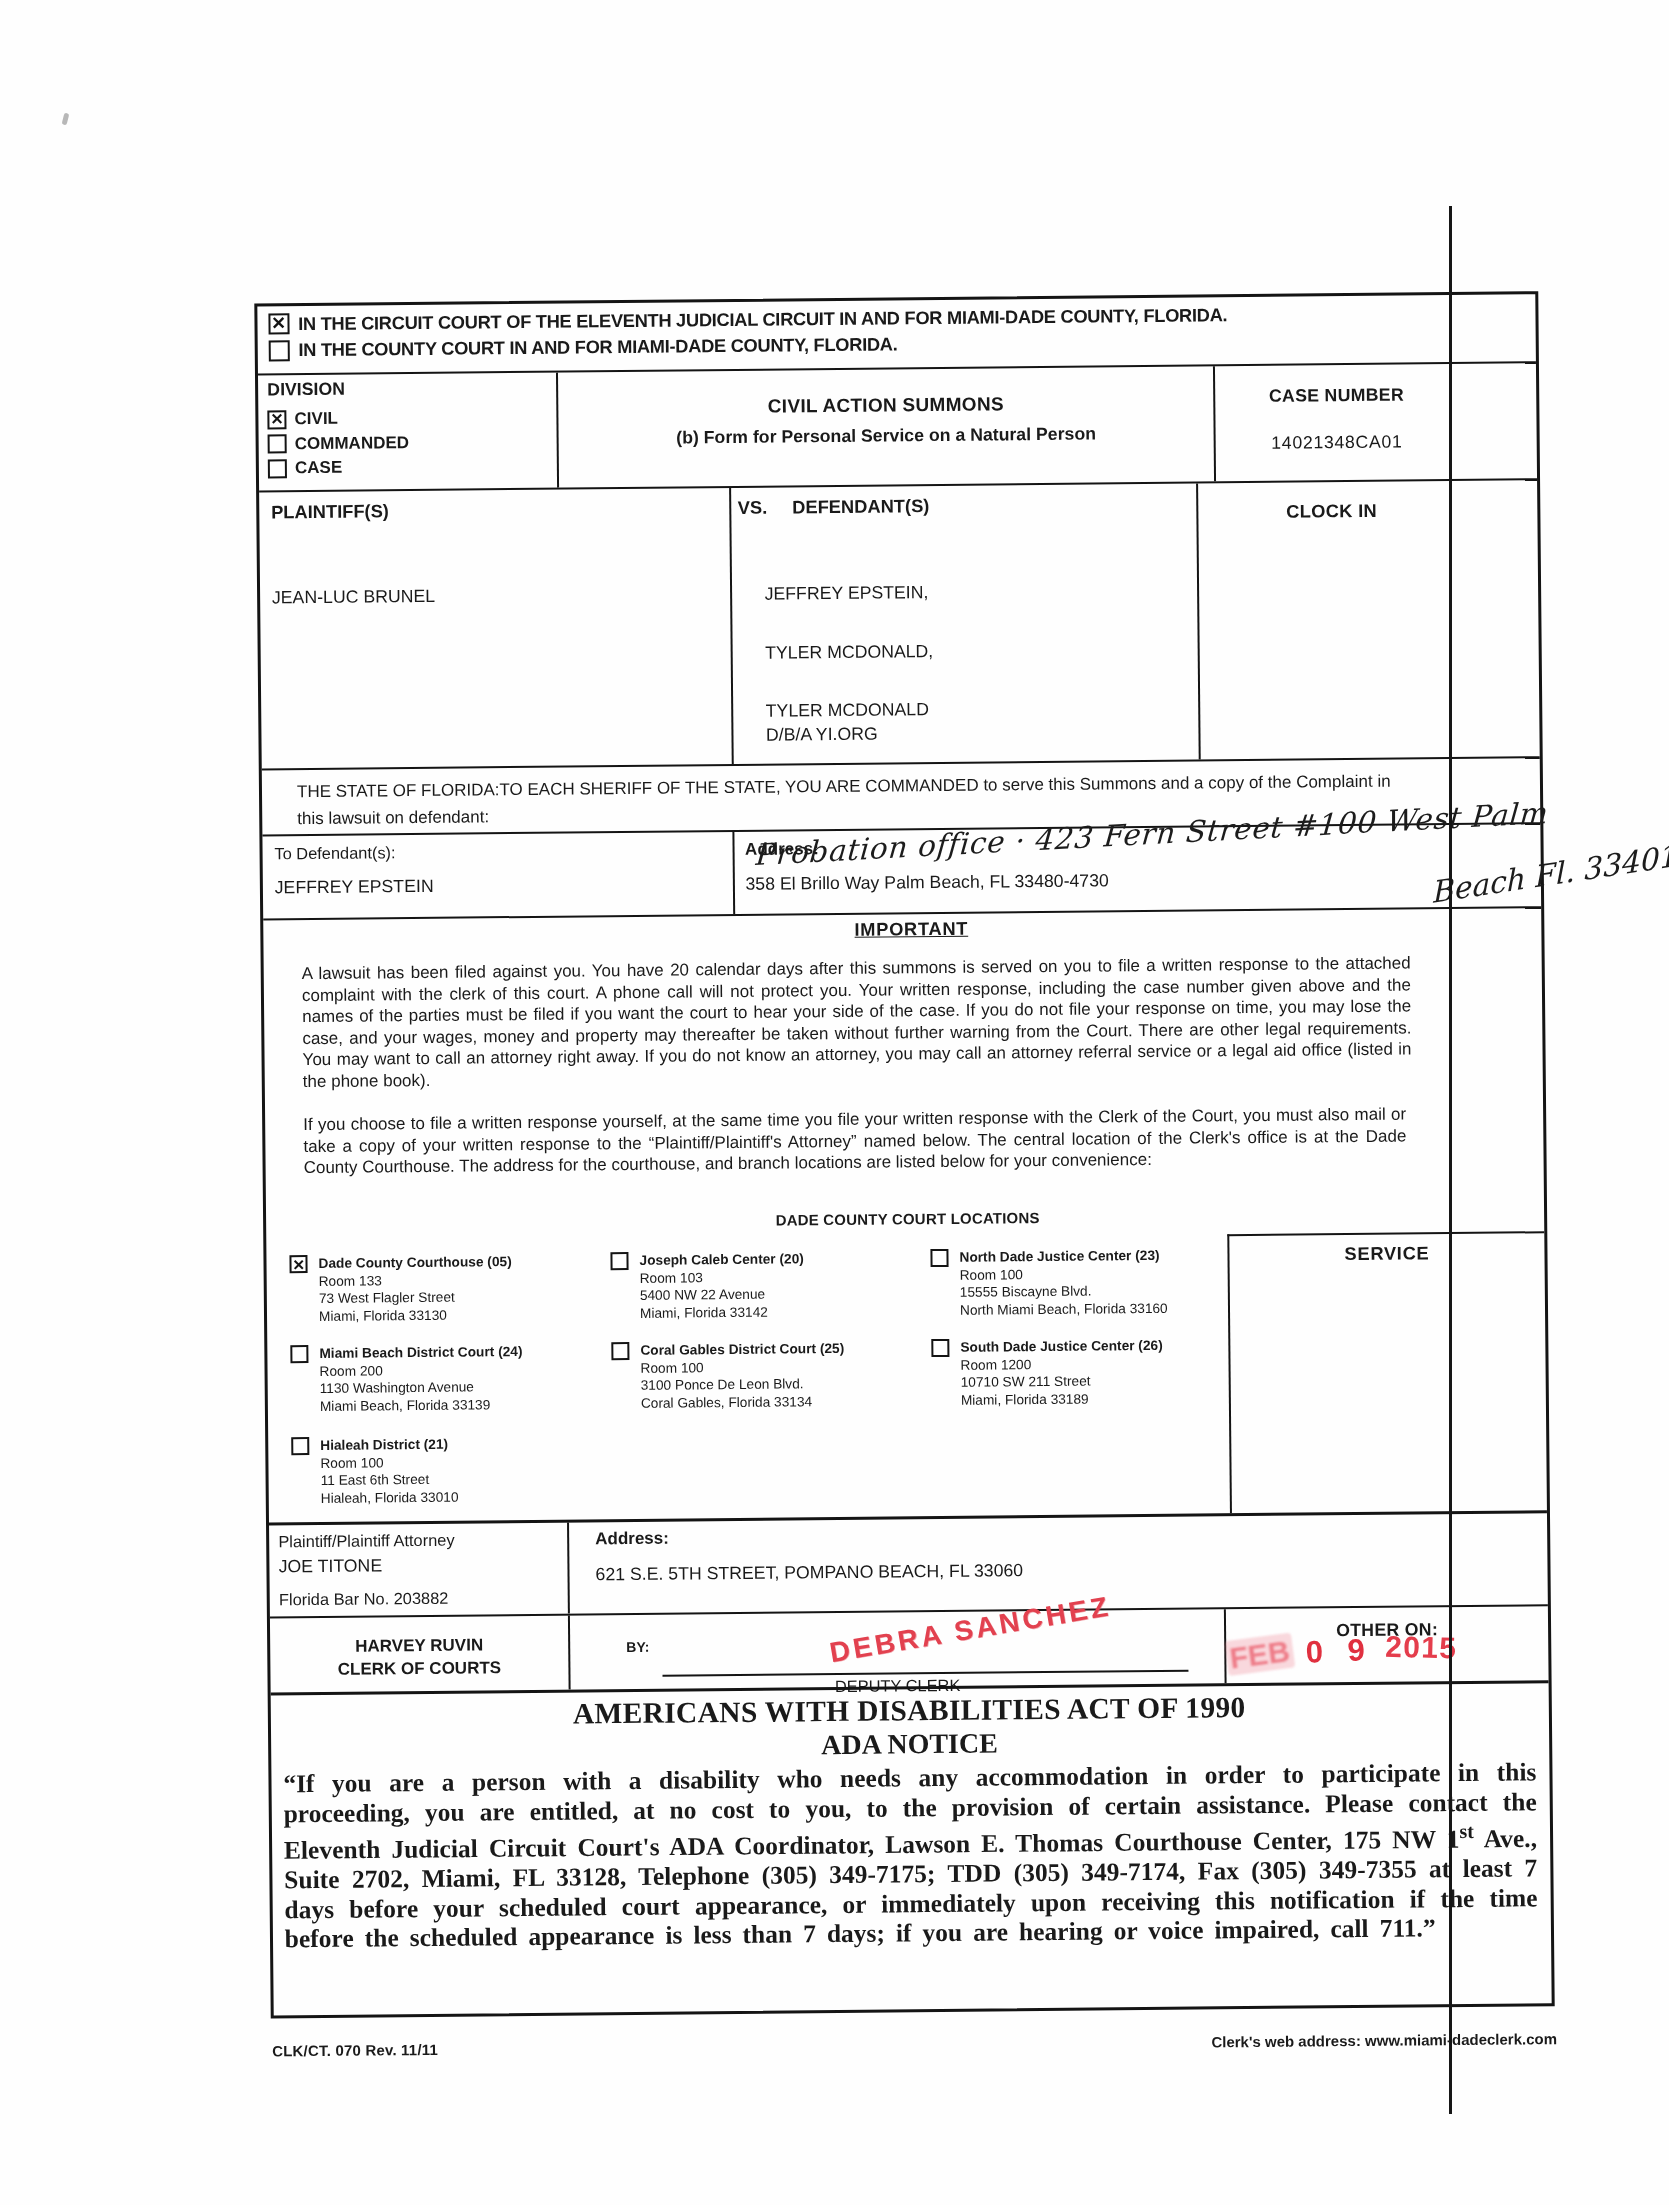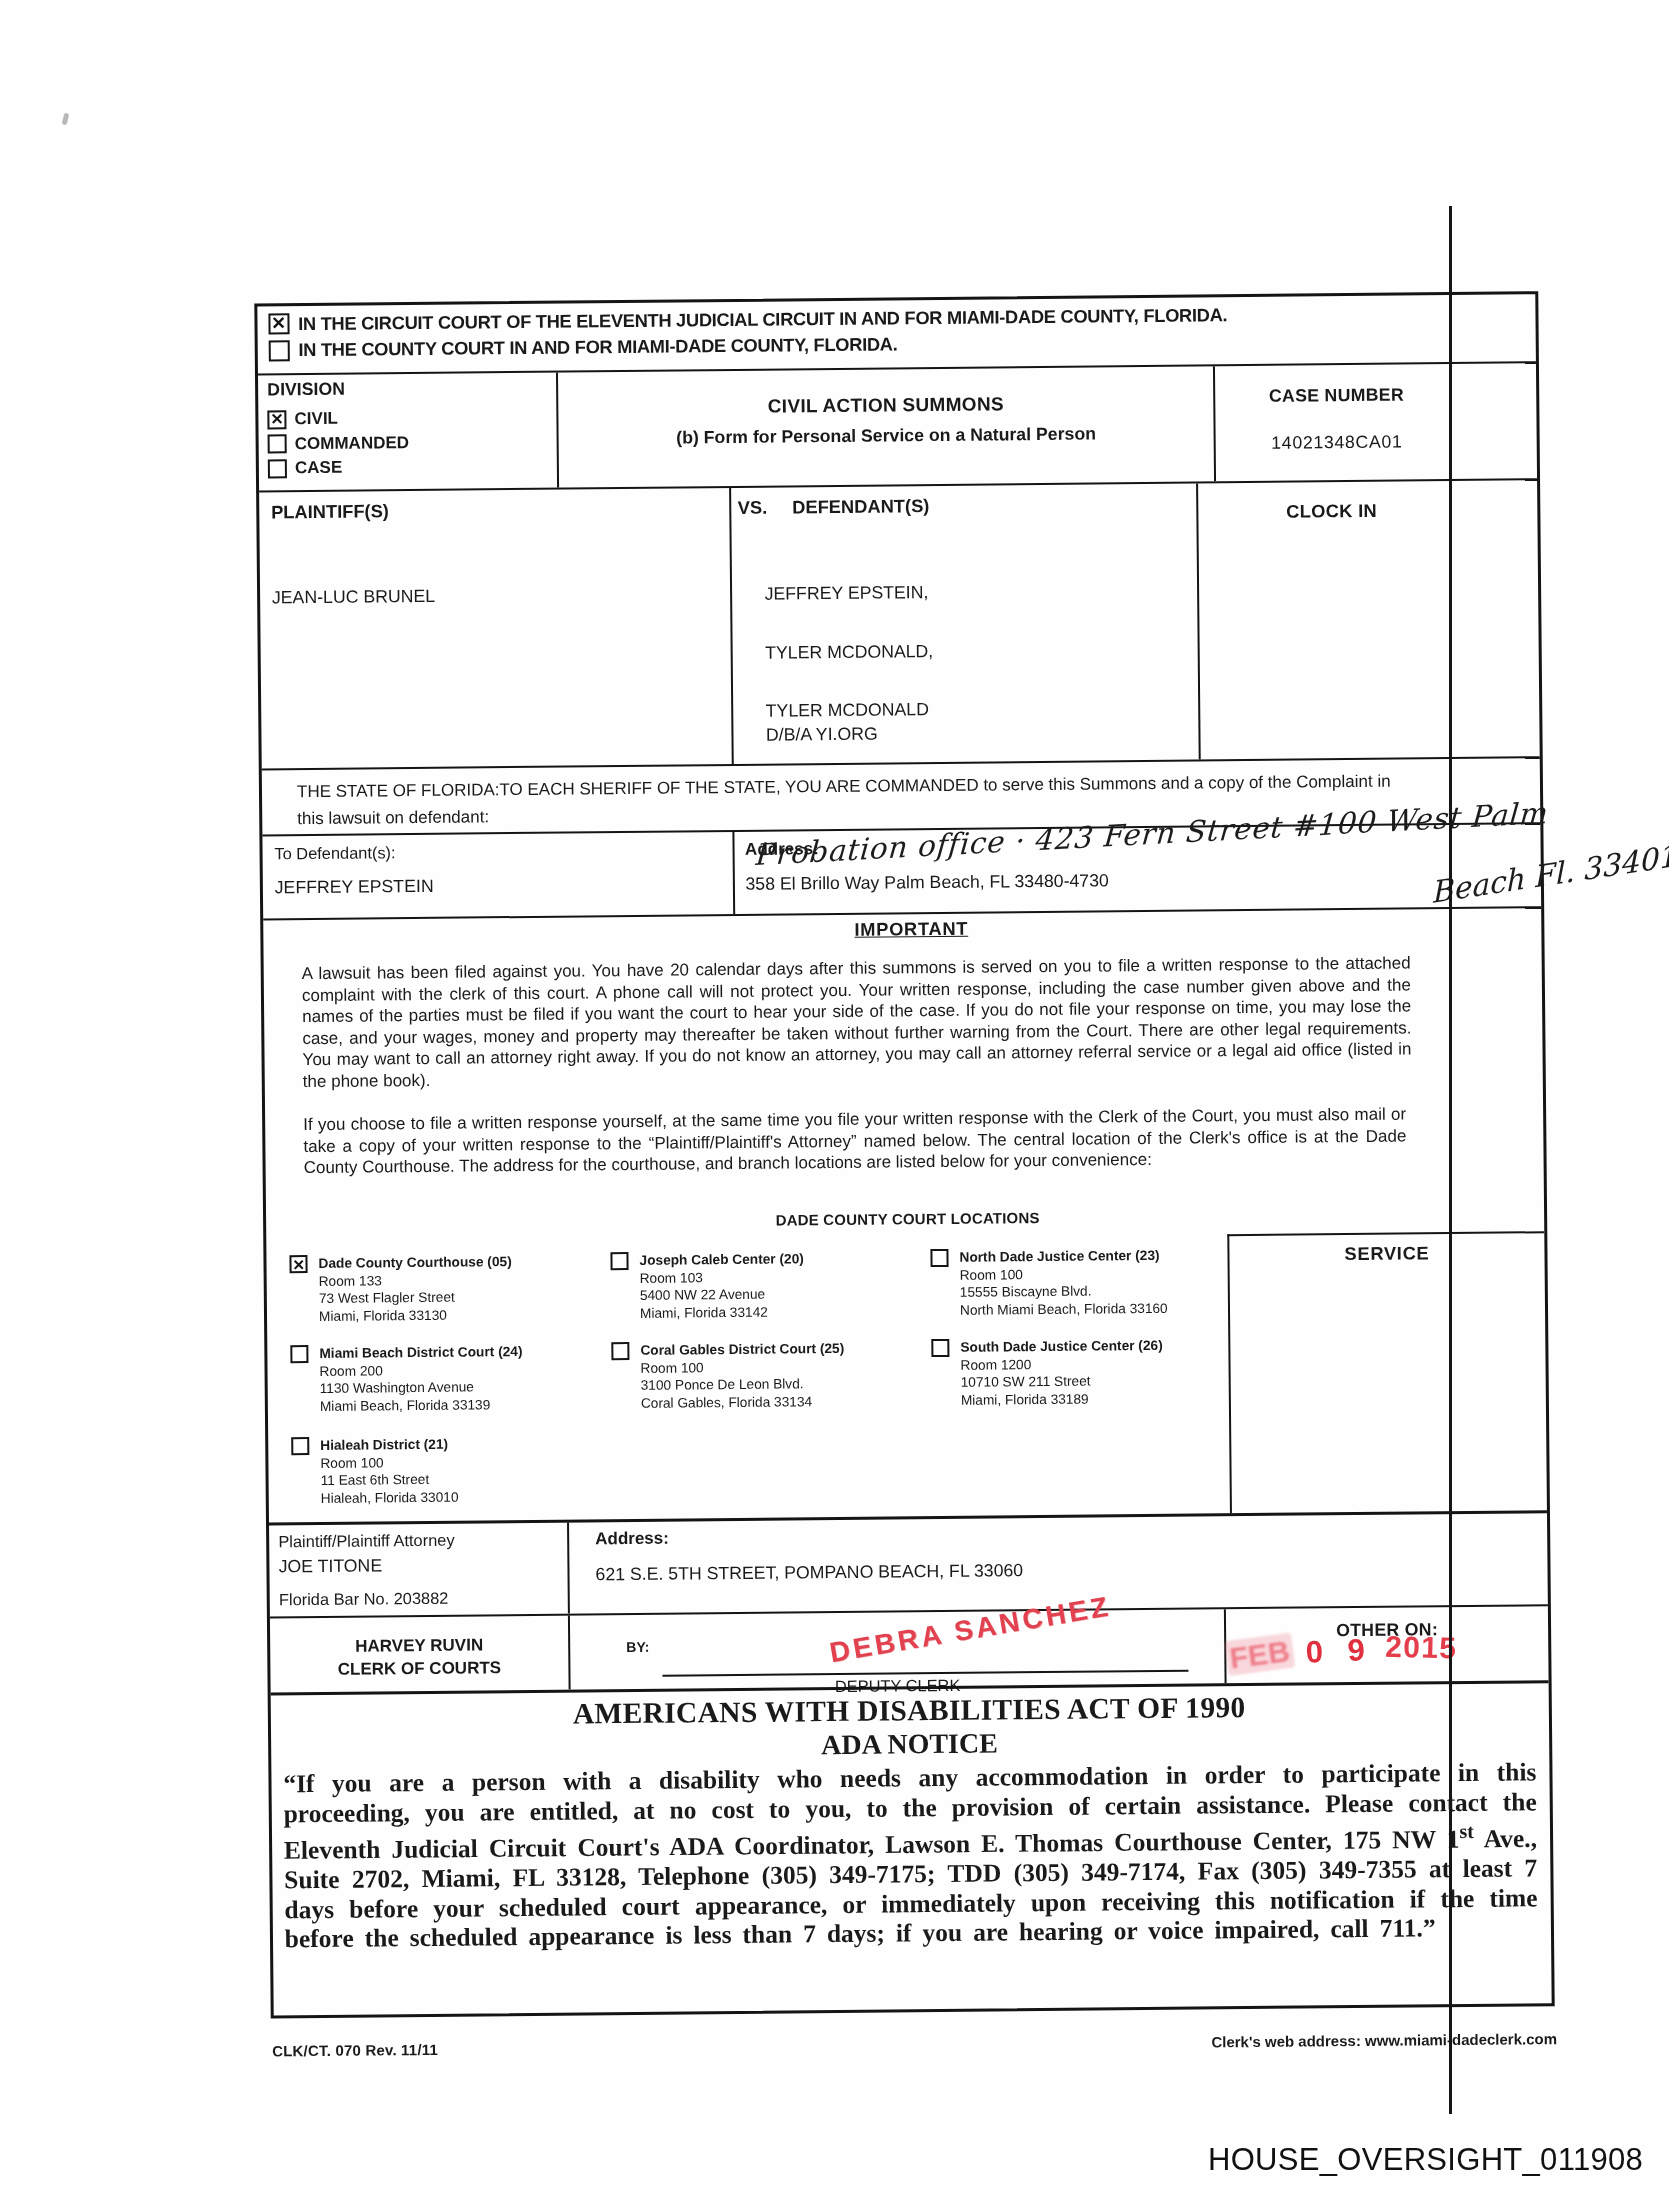--- a/index.html
+++ b/index.html
@@ -339,15 +339,14 @@
     <div class="stamp-name">DEBRA SANCHEZ</div>
     <div class="stamp-date">
       <span class="sd-month">FEB</span>
       <span class="sd-day">0 9</span>
       <span class="sd-year">2015</span>
     </div>
   </div>
 
   <div class="stray-line"></div>
 
-  <div class="oversight">HOUSE_OVERSIGHT_011908</div>
 </div>
 
 
 </body></html>

